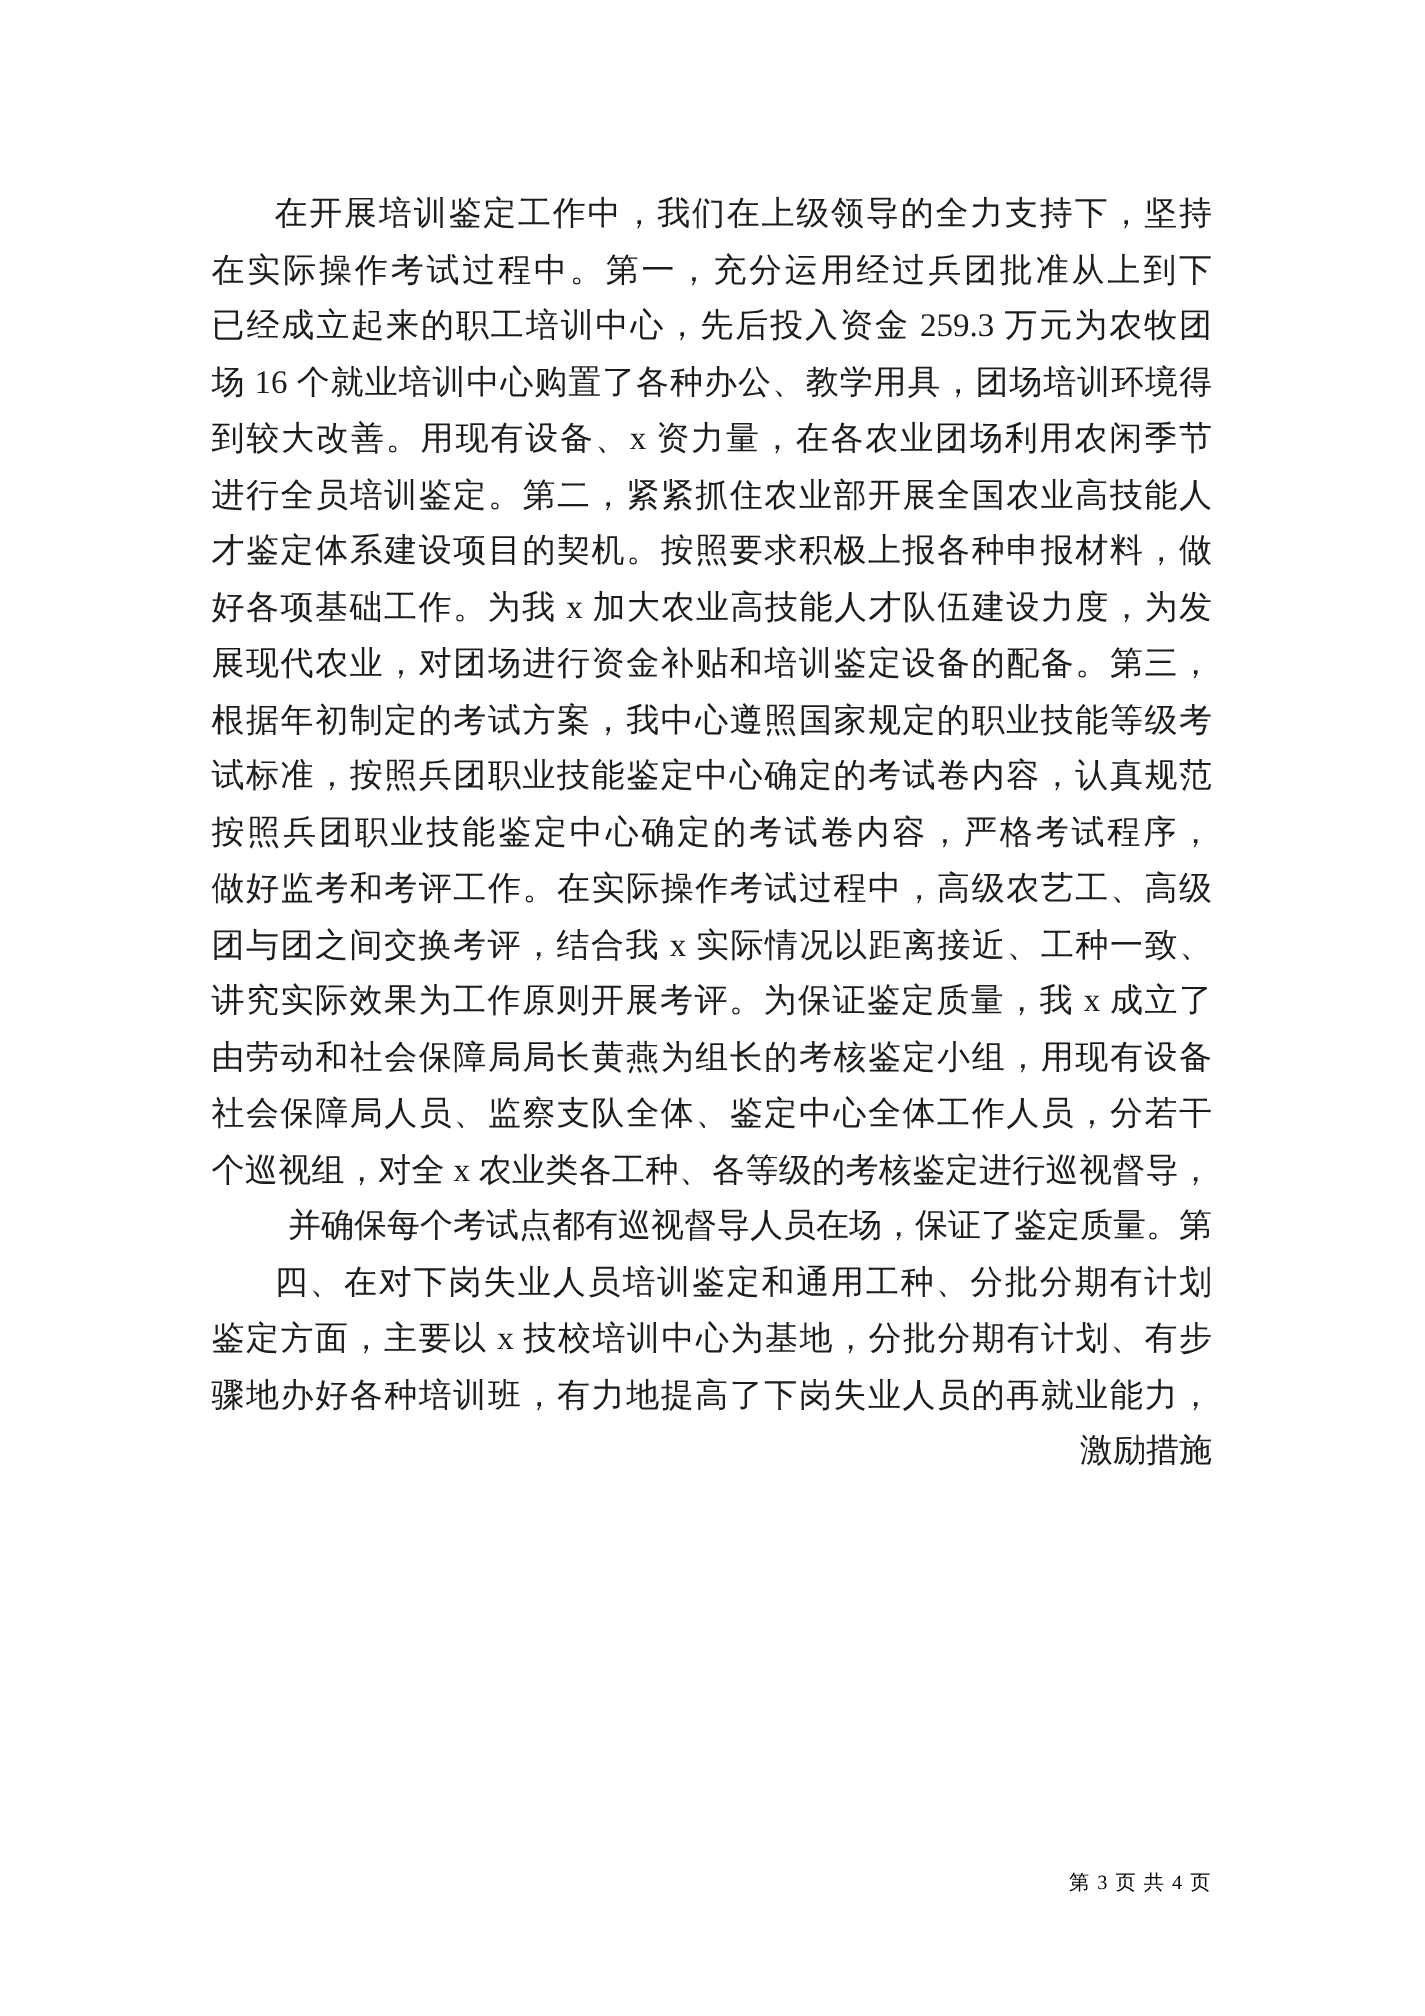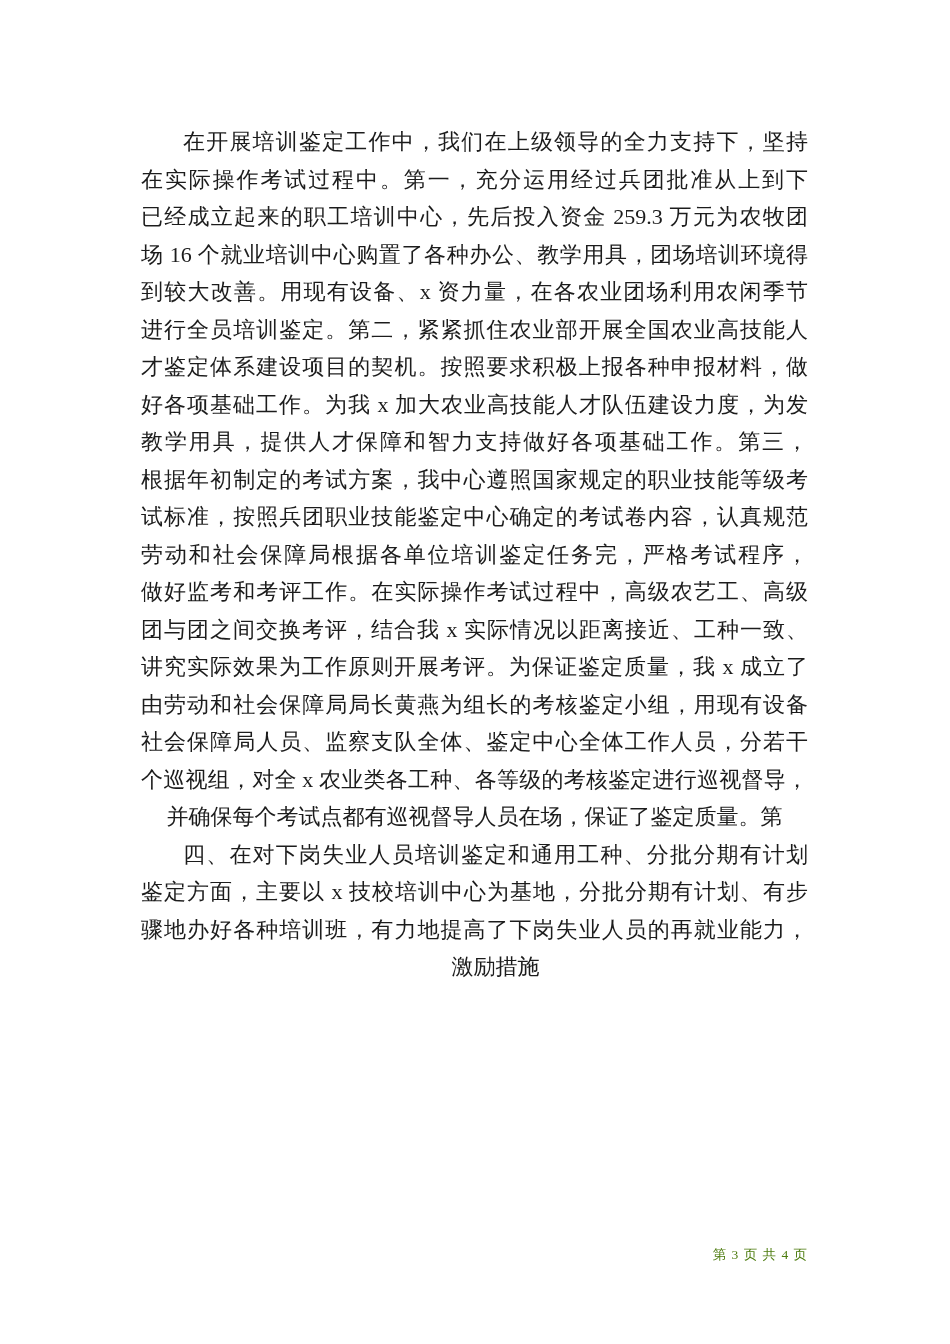--- a/index.html
+++ b/index.html
@@ -21,58 +21,58 @@
   .content{
     position:absolute;
     left:141px;top:123px;
     width:667px;
     color:var(--text);
     font-size:22px;
     line-height:37.5px;
   }
   .para{margin:0;}
   .ln{
-    text-align:center;
+    text-align:right;
     min-height:37.5px;
   }
   .jf{
     text-align:justify;
     text-align-last:justify;
   }
   .ind{
     text-indent:42px;
   }
   .footer{
     position:absolute;
     right:142px;
     top:1246px;
     font-size:13.5px;
-    color:#4d7c0f;
+    color:#000000;
     letter-spacing:1px;
   }
 </style>
 </head>
 <body>
 
 <div class="page">
   <div class="content">
 
     <div class="para">
       <div class="ln jf ind">在开展培训鉴定工作中，我们在上级领导的全力支持下，坚持</div>
       <div class="ln jf">在实际操作考试过程中。第一，充分运用经过兵团批准从上到下</div>
       <div class="ln jf">已经成立起来的职工培训中心，先后投入资金 259.3 万元为农牧团</div>
       <div class="ln jf">场 16 个就业培训中心购置了各种办公、教学用具，团场培训环境得</div>
       <div class="ln jf">到较大改善。用现有设备、x 资力量，在各农业团场利用农闲季节</div>
       <div class="ln jf">进行全员培训鉴定。第二，紧紧抓住农业部开展全国农业高技能人</div>
       <div class="ln jf">才鉴定体系建设项目的契机。按照要求积极上报各种申报材料，做</div>
       <div class="ln jf">好各项基础工作。为我 x 加大农业高技能人才队伍建设力度，为发</div>
-      <div class="ln jf">教学用具，提供人才保障和智力支持做好各项基础工作。第三，</div>
+      <div class="ln jf">展现代农业，对团场进行资金补贴和培训鉴定设备的配备。第三，</div>
       <div class="ln jf">根据年初制定的考试方案，我中心遵照国家规定的职业技能等级考</div>
       <div class="ln jf">试标准，按照兵团职业技能鉴定中心确定的考试卷内容，认真规范</div>
-      <div class="ln jf">劳动和社会保障局根据各单位培训鉴定任务完，严格考试程序，</div>
+      <div class="ln jf">按照兵团职业技能鉴定中心确定的考试卷内容，严格考试程序，</div>
       <div class="ln jf">做好监考和考评工作。在实际操作考试过程中，高级农艺工、高级</div>
       <div class="ln jf">团与团之间交换考评，结合我 x 实际情况以距离接近、工种一致、</div>
       <div class="ln jf">讲究实际效果为工作原则开展考评。为保证鉴定质量，我 x 成立了</div>
       <div class="ln jf">由劳动和社会保障局局长黄燕为组长的考核鉴定小组，用现有设备</div>
       <div class="ln jf">社会保障局人员、监察支队全体、鉴定中心全体工作人员，分若干</div>
       <div class="ln jf">个巡视组，对全 x 农业类各工种、各等级的考核鉴定进行巡视督导，</div>
       <div class="ln">并确保每个考试点都有巡视督导人员在场，保证了鉴定质量。第</div>
     </div>
 
     <div class="para">

